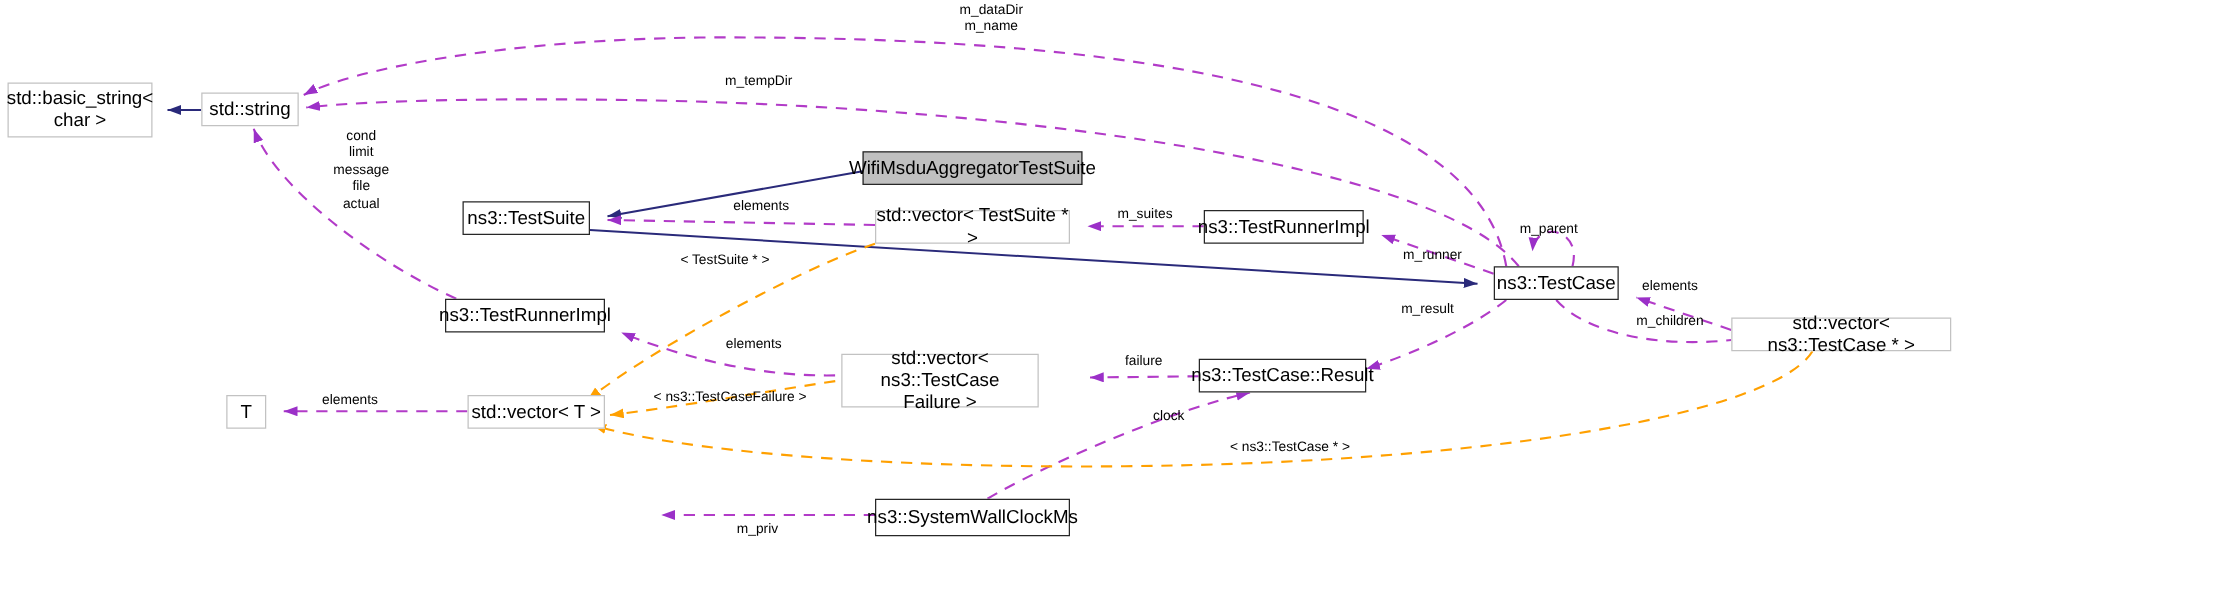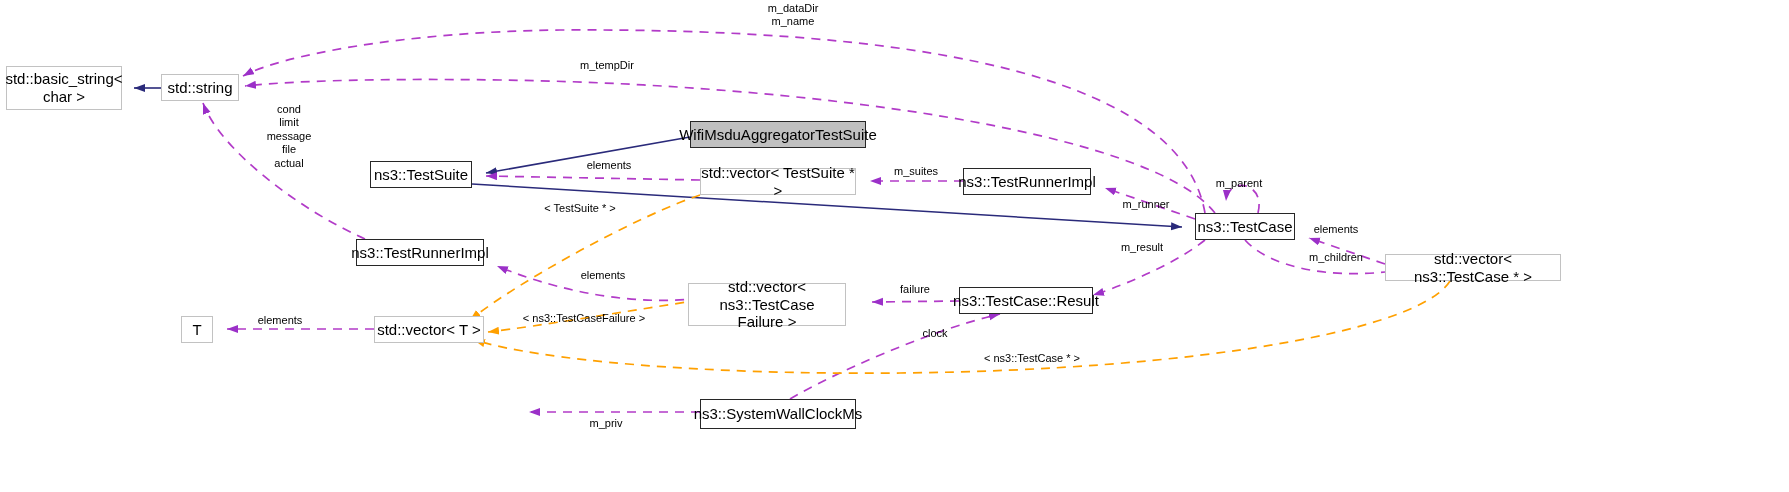--- a/index.html
+++ b/index.html
@@ -109,21 +109,21 @@
   <div class="node light" style="left:6px;top:66px;width:116px;height:44px;">std::basic_string&lt;
 char &gt;</div>
   <div class="node light" style="left:161px;top:74px;width:78px;height:27px;">std::string</div>
   <div class="node solid" style="left:370px;top:161px;width:102px;height:27px;">ns3::TestSuite</div>
   <div class="node highlight" style="left:690px;top:121px;width:176px;height:27px;">WifiMsduAggregatorTestSuite</div>
   <div class="node light" style="left:700px;top:168px;width:156px;height:27px;">std::vector&lt; TestSuite * &gt;</div>
   <div class="node solid" style="left:963px;top:168px;width:128px;height:27px;">ns3::TestRunnerImpl</div>
   <div class="node solid" style="left:1195px;top:213px;width:100px;height:27px;">ns3::TestCase</div>
   <div class="node light" style="left:1385px;top:254px;width:176px;height:27px;">std::vector&lt; ns3::TestCase * &gt;</div>
   <div class="node solid" style="left:356px;top:239px;width:128px;height:27px;">ns3::TestRunnerImpl</div>
-  <div class="node light" style="left:688px;top:283px;width:158px;height:43px;">std::vector&lt; ns3::TestCase
+  <div class="node light" style="left:673px;top:283px;width:158px;height:43px;">std::vector&lt; ns3::TestCase
 Failure &gt;</div>
   <div class="node solid" style="left:959px;top:287px;width:134px;height:27px;">ns3::TestCase::Result</div>
   <div class="node light" style="left:181px;top:316px;width:32px;height:27px;">T</div>
   <div class="node light" style="left:374px;top:316px;width:110px;height:27px;">std::vector&lt; T &gt;</div>
   <div class="node solid" style="left:700px;top:399px;width:156px;height:30px;">ns3::SystemWallClockMs</div>
 
   <div class="edge-label" style="left:748px;top:2px;width:90px;">m_dataDir
 m_name</div>
   <div class="edge-label" style="left:571px;top:59px;width:72px;">m_tempDir</div>
   <div class="edge-label" style="left:258px;top:103px;width:62px;">cond

